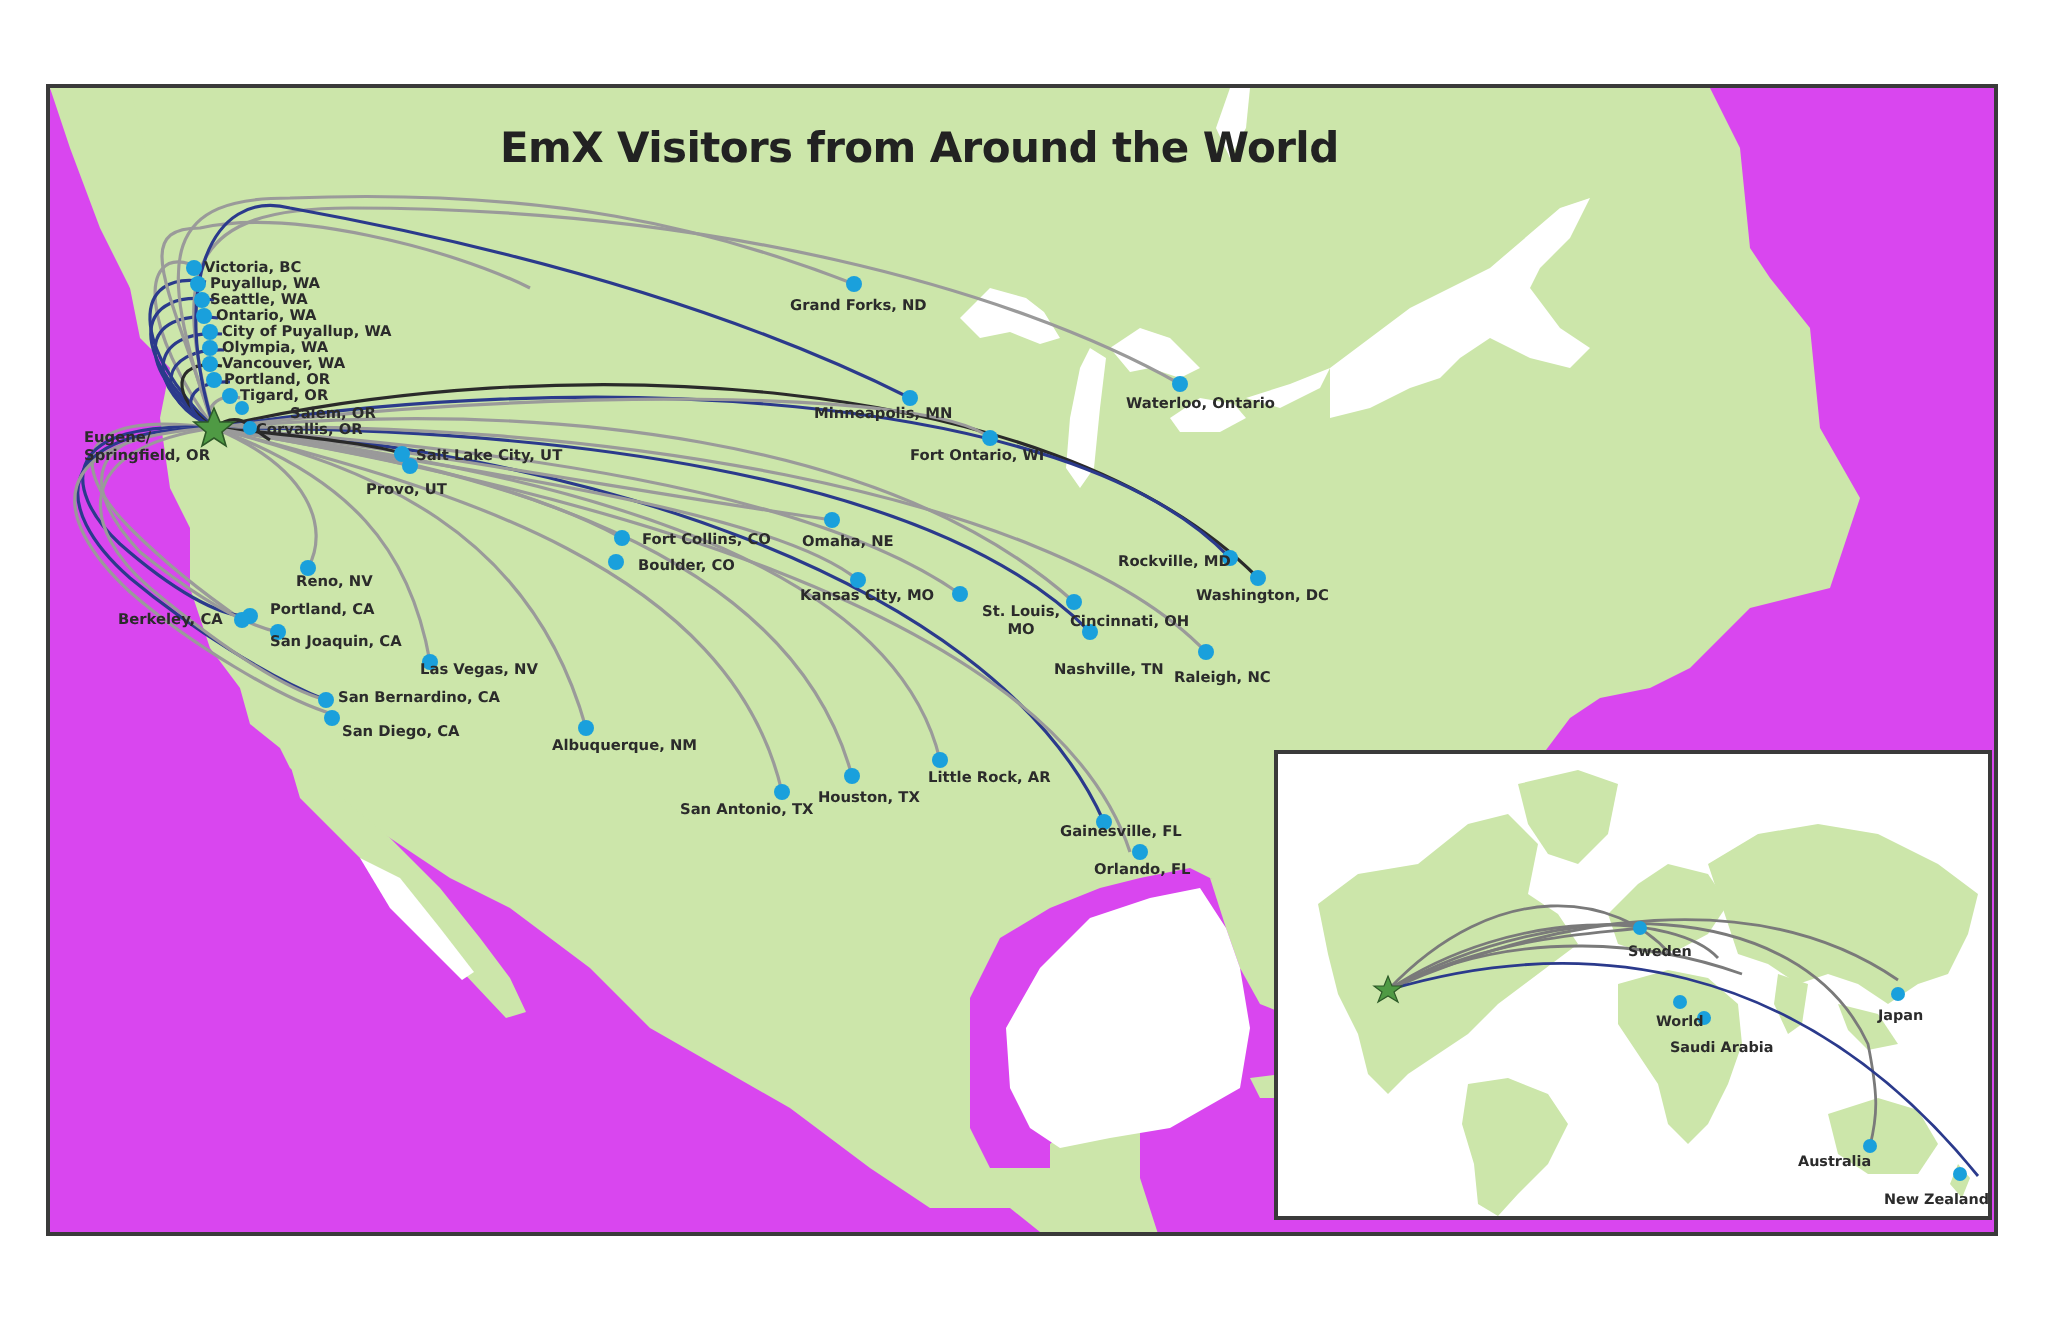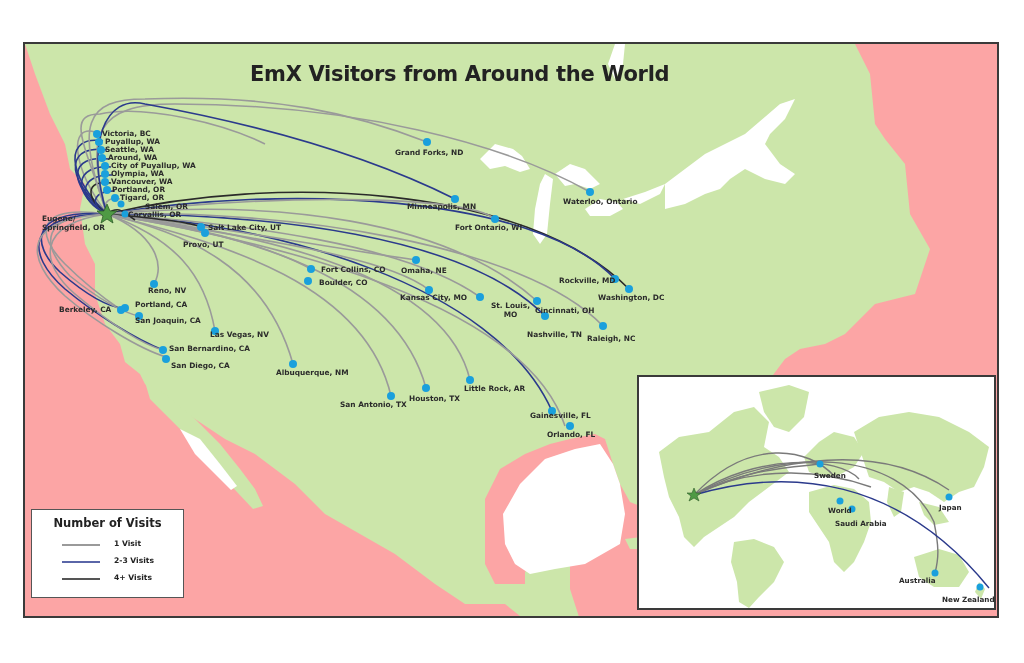--- a/index.html
+++ b/index.html
@@ -1,17 +1,17 @@
 <!DOCTYPE html>
 <html><head>
 <meta charset="utf-8">
 <style>
   html, body { margin:0; padding:0; background:#ffffff; }
   body { width:1024px; height:663px; position:relative; overflow:hidden; font-family:"DejaVu Sans", sans-serif; }
-  #frame { position:absolute; left:23px; top:42px; width:976px; height:576px; border:2px solid #3a3a3a; box-sizing:border-box; overflow:hidden; background:#fca5a5; }
+  #frame { position:absolute; left:23px; top:42px; width:976px; height:576px; border:2px solid #3a3a3a; box-sizing:border-box; overflow:hidden; background:#d946ef; }
   #mainmap { position:absolute; left:0; top:0; }
   .title { position:absolute; left:225px; top:18px; font-family:"DejaVu Sans", sans-serif; font-weight:bold; font-size:21px; color:#222222; letter-spacing:-0.3px; }
   .lbl { position:absolute; font-family:"DejaVu Sans", sans-serif; font-weight:bold; font-size:7.4px; color:#2b2b2b; white-space:nowrap; line-height:9px; }
   .legend { position:absolute; left:6px; top:465px; width:153px; height:89px; border:1.5px solid #555; background:#fff; box-sizing:border-box; }
   .legend-title { position:absolute; left:0; width:100%; top:6px; text-align:center; font-weight:bold; font-size:11.5px; color:#222; }
   .legend-row { position:absolute; left:30px; height:10px; }
   .legend-line { position:absolute; left:0; top:4px; width:38px; height:2px; }
   .legend-text { position:absolute; left:52px; top:-1px; font-weight:bold; font-size:7.6px; color:#222; white-space:nowrap; }
   .inset { position:absolute; left:612px; top:331px; width:359px; height:235px; border:2px solid #3a3a3a; box-sizing:border-box; background:#fff; overflow:hidden; }
   .ilbl { position:absolute; font-family:"DejaVu Sans", sans-serif; font-weight:bold; font-size:7.2px; color:#2b2b2b; white-space:nowrap; }
@@ -146,21 +146,21 @@
     </g>
 
     <polygon points="82,160 85,167 92,167 86,172 88,179 82,175 76,179 78,172 72,167 79,167" fill="#4f9a44" stroke="#2d5a28" stroke-width="0.8"></polygon>
   </svg>
 
   <div class="title">EmX Visitors from Around the World</div>
 
   <div class="lbl" style="left:77px;top:85px">Victoria, BC</div>
   <div class="lbl" style="left:80px;top:93px">Puyallup, WA</div>
   <div class="lbl" style="left:80px;top:101px">Seattle, WA</div>
-  <div class="lbl" style="left:83px;top:109px">Around, WA</div>
+  <div class="lbl" style="left:83px;top:109px">Ontario, WA</div>
   <div class="lbl" style="left:86px;top:117px">City of Puyallup, WA</div>
   <div class="lbl" style="left:86px;top:125px">Olympia, WA</div>
   <div class="lbl" style="left:86px;top:133px">Vancouver, WA</div>
   <div class="lbl" style="left:87px;top:141px">Portland, OR</div>
   <div class="lbl" style="left:95px;top:149px">Tigard, OR</div>
   <div class="lbl" style="left:120px;top:158px">Salem, OR</div>
   <div class="lbl" style="left:103px;top:166px">Corvallis, OR</div>
   <div class="lbl" style="left:183px;top:179px">Salt Lake City, UT</div>
   <div class="lbl" style="left:158px;top:196px">Provo, UT</div>
   <div class="lbl" style="left:123px;top:242px">Reno, NV</div>
@@ -192,35 +192,20 @@
   <div class="lbl" style="left:573px;top:249px">Washington, DC</div>
   <div class="lbl" style="left:562px;top:290px">Raleigh, NC</div>
   <div class="lbl" style="left:505px;top:367px">Gainesville, FL</div>
   <div class="lbl" style="left:522px;top:386px">Orlando, FL</div>
 
   <div class="lbl" style="left:17px;top:170px">
     <div>Eugene/</div>
     <div>Springfield, OR</div>
   </div>
 
-  <div class="legend">
-    <div class="legend-title">Number of Visits</div>
-    <div class="legend-row" style="top:30px">
-      <div class="legend-line" style="background:#9a9a9a"></div>
-      <div class="legend-text">1 Visit</div>
-    </div>
-    <div class="legend-row" style="top:47px">
-      <div class="legend-line" style="background:#5a66a8"></div>
-      <div class="legend-text">2-3 Visits</div>
-    </div>
-    <div class="legend-row" style="top:64px">
-      <div class="legend-line" style="background:#555555"></div>
-      <div class="legend-text">4+ Visits</div>
-    </div>
-  </div>
 
   <div class="inset">
     <svg width="355" height="231" viewBox="0 0 355 231">
       <g fill="#cce6aa">
 
         <path d="M20,75 L40,60 L70,55 L95,35 L115,30 L130,45 L125,70 L140,80 L150,95 L130,110 L110,125 L95,140 L80,150 L65,160 L55,170 L45,160 L40,140 L30,120 L25,100 Z"></path>
 
         <path d="M120,15 L150,8 L170,15 L165,40 L150,55 L135,50 L125,35 Z"></path>
 
         <path d="M95,165 L115,162 L135,170 L145,185 L135,205 L120,220 L110,231 L100,225 L98,205 L92,185 Z"></path>

